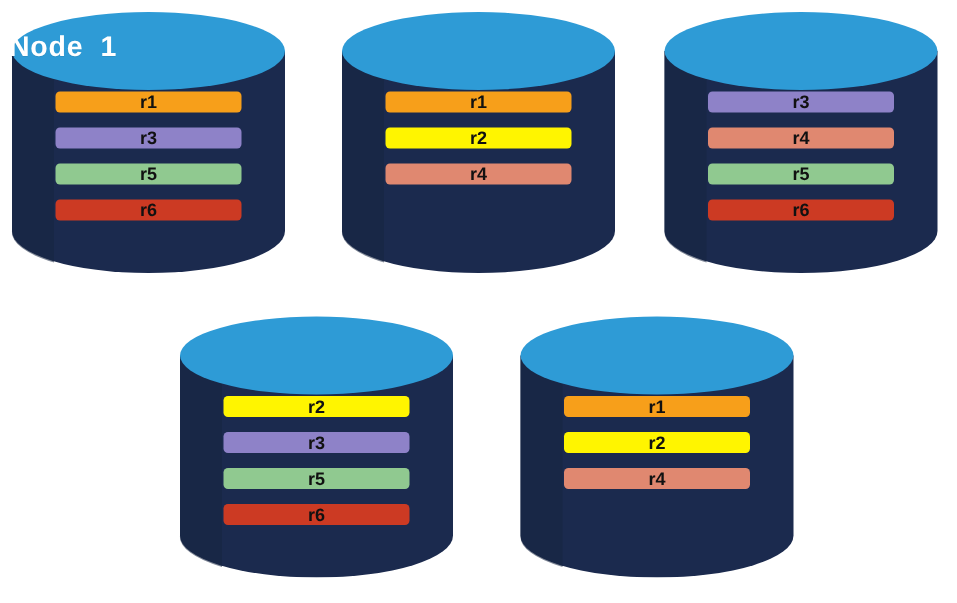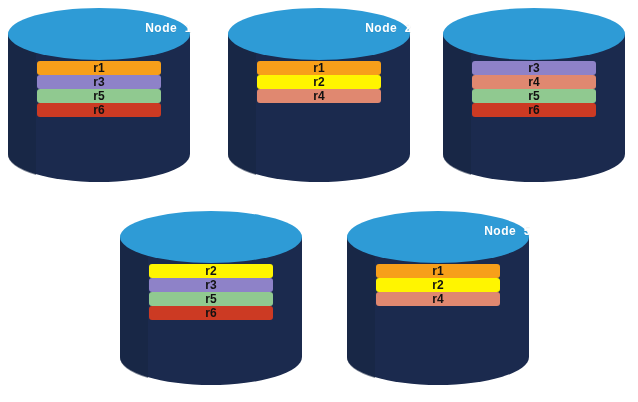--- a/index.html
+++ b/index.html
@@ -30,40 +30,41 @@
     left: 0; top: 0;
     width: 186px;
     height: 176px;
     display: block;
   }
   .node-title {
     position: absolute;
     left: 0;
     top: 15px;
     width: 186px;
-    text-align: right;
+    text-align: left;
     color: #ffffff;
-    font-size: 12px;
+    font-size: 19px;
     font-weight: bold;
     font-family: "Liberation Sans", sans-serif;
     letter-spacing: 0.5px;
     white-space: pre;
     z-index: 3;
     text-shadow: 0 1px 0 rgba(0,0,0,0.07);
   }
   .rows {
     position: absolute;
     left: 31px;
     top: 55px;
     width: 124px;
     z-index: 3;
   }
   .row-bar {
     position: relative;
     height: 14px;
+    margin-bottom: 10px;
     border-radius: 3px;
     text-align: center;
     line-height: 14px;
     font-size: 12px;
     font-weight: bold;
     color: #111111;
     font-family: "Liberation Sans", sans-serif;
     box-sizing: border-box;
   }
   .row-bar:last-child { margin-bottom: 0; }
@@ -94,21 +95,20 @@
         <div class="row-bar" style="background: rgb(204, 58, 35);">r6</div>
       </div>
   </div>
 
   <div class="node" id="node-2">
     <svg class="cyl-svg" viewBox="0 0 186 176">
       <path d="M2,28 L2,148 A91,28 0 0 0 184,148 L184,28 Z" fill="#1B2A4E"></path>
       <path d="M2,28 L2,148 A91,28 0 0 0 30,169 L30,40 Z" fill="#16243F" opacity="0.55"></path>
       <ellipse cx="93" cy="28" rx="91" ry="26" fill="#2E9BD6"></ellipse>
     </svg>
-    <div class="node-title">Node  2</div>
     <div class="rows">
         <div class="row-bar" style="background: rgb(247, 159, 26);">r1</div>
         <div class="row-bar" style="background: rgb(255, 245, 0);">r2</div>
         <div class="row-bar" style="background: rgb(224, 136, 112);">r4</div>
       </div>
   </div>
 
   <div class="node" id="node-3">
     <svg class="cyl-svg" viewBox="0 0 186 176">
       <path d="M2,28 L2,148 A91,28 0 0 0 184,148 L184,28 Z" fill="#1B2A4E"></path>
@@ -136,21 +136,20 @@
         <div class="row-bar" style="background: rgb(204, 58, 35);">r6</div>
       </div>
   </div>
 
   <div class="node" id="node-5">
     <svg class="cyl-svg" viewBox="0 0 186 176">
       <path d="M2,28 L2,148 A91,28 0 0 0 184,148 L184,28 Z" fill="#1B2A4E"></path>
       <path d="M2,28 L2,148 A91,28 0 0 0 30,169 L30,40 Z" fill="#16243F" opacity="0.55"></path>
       <ellipse cx="93" cy="28" rx="91" ry="26" fill="#2E9BD6"></ellipse>
     </svg>
-    <div class="node-title">Node  5</div>
     <div class="rows">
         <div class="row-bar" style="background: rgb(247, 159, 26);">r1</div>
         <div class="row-bar" style="background: rgb(255, 245, 0);">r2</div>
         <div class="row-bar" style="background: rgb(224, 136, 112);">r4</div>
       </div>
   </div>
 
 </div>
 
 </body></html>

